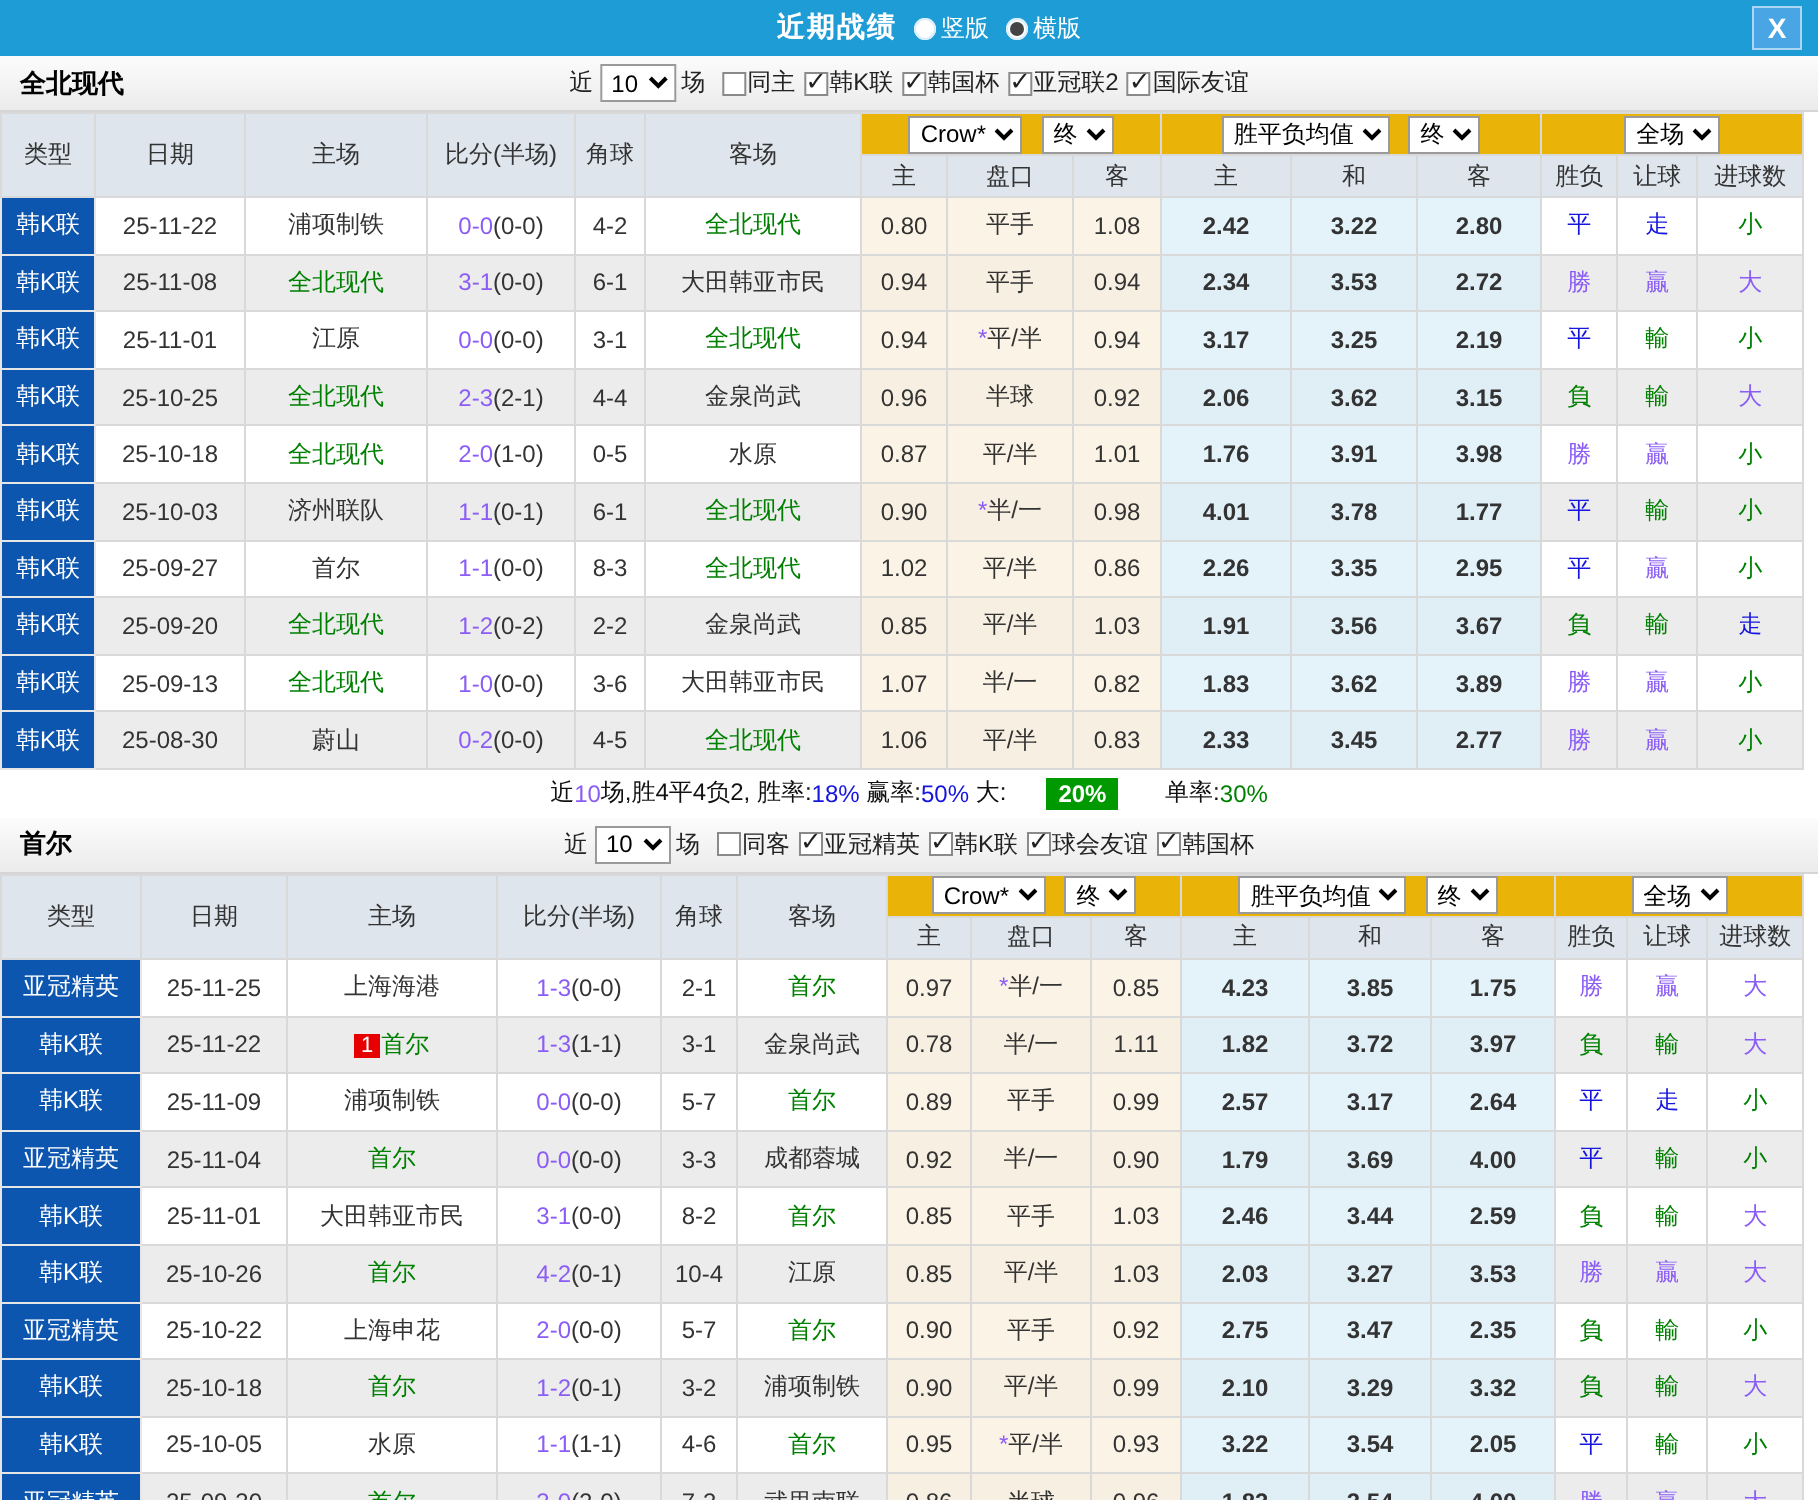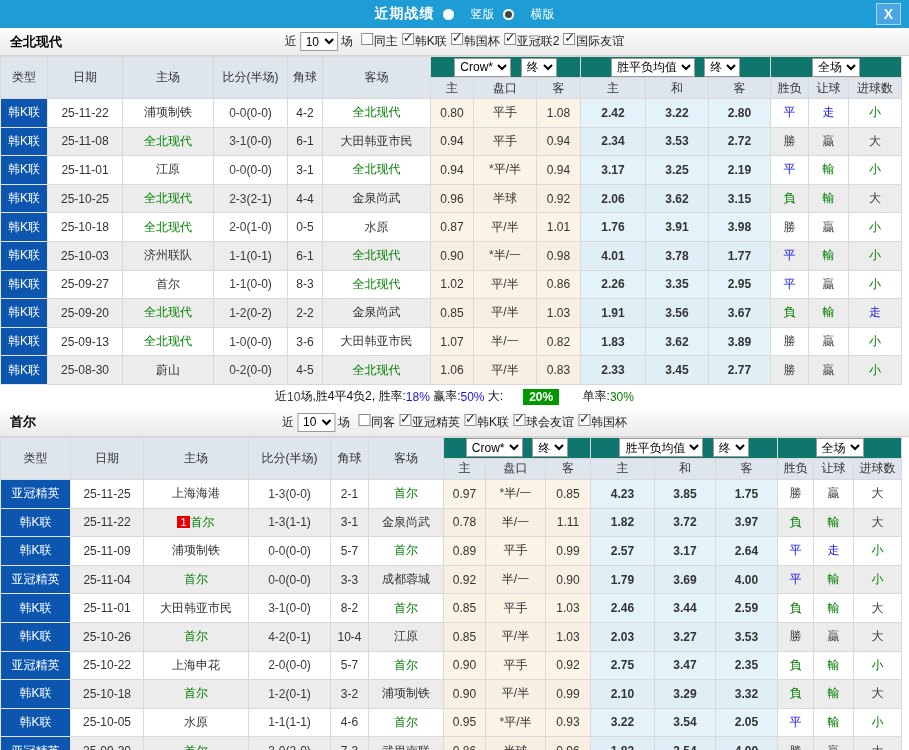--- a/index.html
+++ b/index.html
@@ -8,21 +8,21 @@
     width:909px; height:750px; overflow:hidden; background:#fff;
     font-family:"Liberation Sans","DejaVu Sans",sans-serif;
     font-size:12px; color:#333;
   }
   
   .titlebar {
     height:28px; background:#1e9cd6; position:relative;
     display:flex; align-items:center; justify-content:center; color:#fff;
   }
   .titlebar .title { font-weight:bold; font-size:14px; letter-spacing:1px;margin-left:20px; }
-  .radio-label { display:inline-flex; align-items:center; gap:17px; margin-left:8px; font-size:12px; cursor:pointer; }
+  .radio-label { display:inline-flex; align-items:center; gap:3px; margin-left:8px; font-size:12px; cursor:pointer; }
   .radio {
     width:11px; height:11px; border-radius:50%; background:#fff; display:inline-block; position:relative;
     box-shadow:0 0 0 1px #d9eefa inset;
   }
   .radio.checked::after {
     content:""; position:absolute; left:2px; top:2px; width:7px; height:7px; border-radius:50%; background:#444;
   }
   .close-btn {
     position:absolute; right:8px; top:3px; width:25px; height:22px;
     background:#4aa5e5; border:1px solid #abd6f4; color:#fff;
@@ -33,47 +33,47 @@
   .section-header {
     height:28px; background:linear-gradient(#fcfcfc,#ebebeb);
     border-bottom:1px solid #d5d5d5; position:relative; display:flex; align-items:center;
   }
   .team-name { font-weight:bold; font-size:13px; color:#000; padding-left:10px; }
   .filter {
     position:absolute; left:50%; transform:translateX(-50%);
     display:flex; align-items:center; white-space:nowrap; color:#222;
   }
   .filter .gap { width:4px; display:inline-block; }
-  .cb-label { display:inline-flex; cursor:pointer; margin-left:4px; }
+  .cb-label { display:inline-flex; align-items:center; cursor:pointer; margin-left:4px; }
   .cb {
     width:12px; height:12px; border:1px solid #8a8a8a; background:#fff;
     display:inline-block; position:relative; margin-right:1px;
   }
   .cb.checked::after {
     content:"\2713"; position:absolute; left:0; top:-4px; font-size:13px; font-weight:bold; color:#222;
   }
   select {
     font-size:12px; height:19px; border:1px solid #9a9a9a; background:#fff;
     font-family:inherit; margin:0 3px; padding:0 1px;
   }
   
   table { border-collapse:collapse; table-layout:fixed; width:902px; }
   th, td {
     border:1px solid #d9d9d9; text-align:center; padding:0;
     overflow:hidden; white-space:nowrap; font-weight:normal;
   }
   thead th { background:#dee5ec; height:21px; color:#333; font-size:12px; }
-  thead tr.sel-row th.selcell { background:#0f766e; }
+  thead tr.sel-row th.selcell { background:#eab308; }
   tbody td { height:28.6px; font-size:12px; }
   tbody tr.odd  { background:#fff; }
   tbody tr.even { background:#ececec; }
   td.type   { background:#0c56b0; color:#fff; border-color:#e6e6e6; }
   td.ivory  { background:rgba(250,240,223,0.8);text-align:center; }
   td.lblue  { background:rgba(221,239,249,0.8);font-weight:bold; }
-  .c-red   { color:#404040; }
+  .c-red   { color:#8b5cf6; }
   .c-green { color:#008000; }
   .c-blue  { color:#1515dd; }
   .badge1  { background:#e60000; color:#fff; padding:0 3px; margin-right:1px; font-size:11px; }
   
   .t1 col:nth-child(1){width:47px}.t1 col:nth-child(2){width:75px}.t1 col:nth-child(3){width:91px}
   .t1 col:nth-child(4){width:74px}.t1 col:nth-child(5){width:35px}.t1 col:nth-child(6){width:108px}
   .t1 col:nth-child(7){width:43px}.t1 col:nth-child(8){width:63px}.t1 col:nth-child(9){width:44px}
   .t1 col:nth-child(10){width:65px}.t1 col:nth-child(11){width:63px}.t1 col:nth-child(12){width:62px}
   .t1 col:nth-child(13){width:38px}.t1 col:nth-child(14){width:40px}.t1 col:nth-child(15){width:53px}
   

